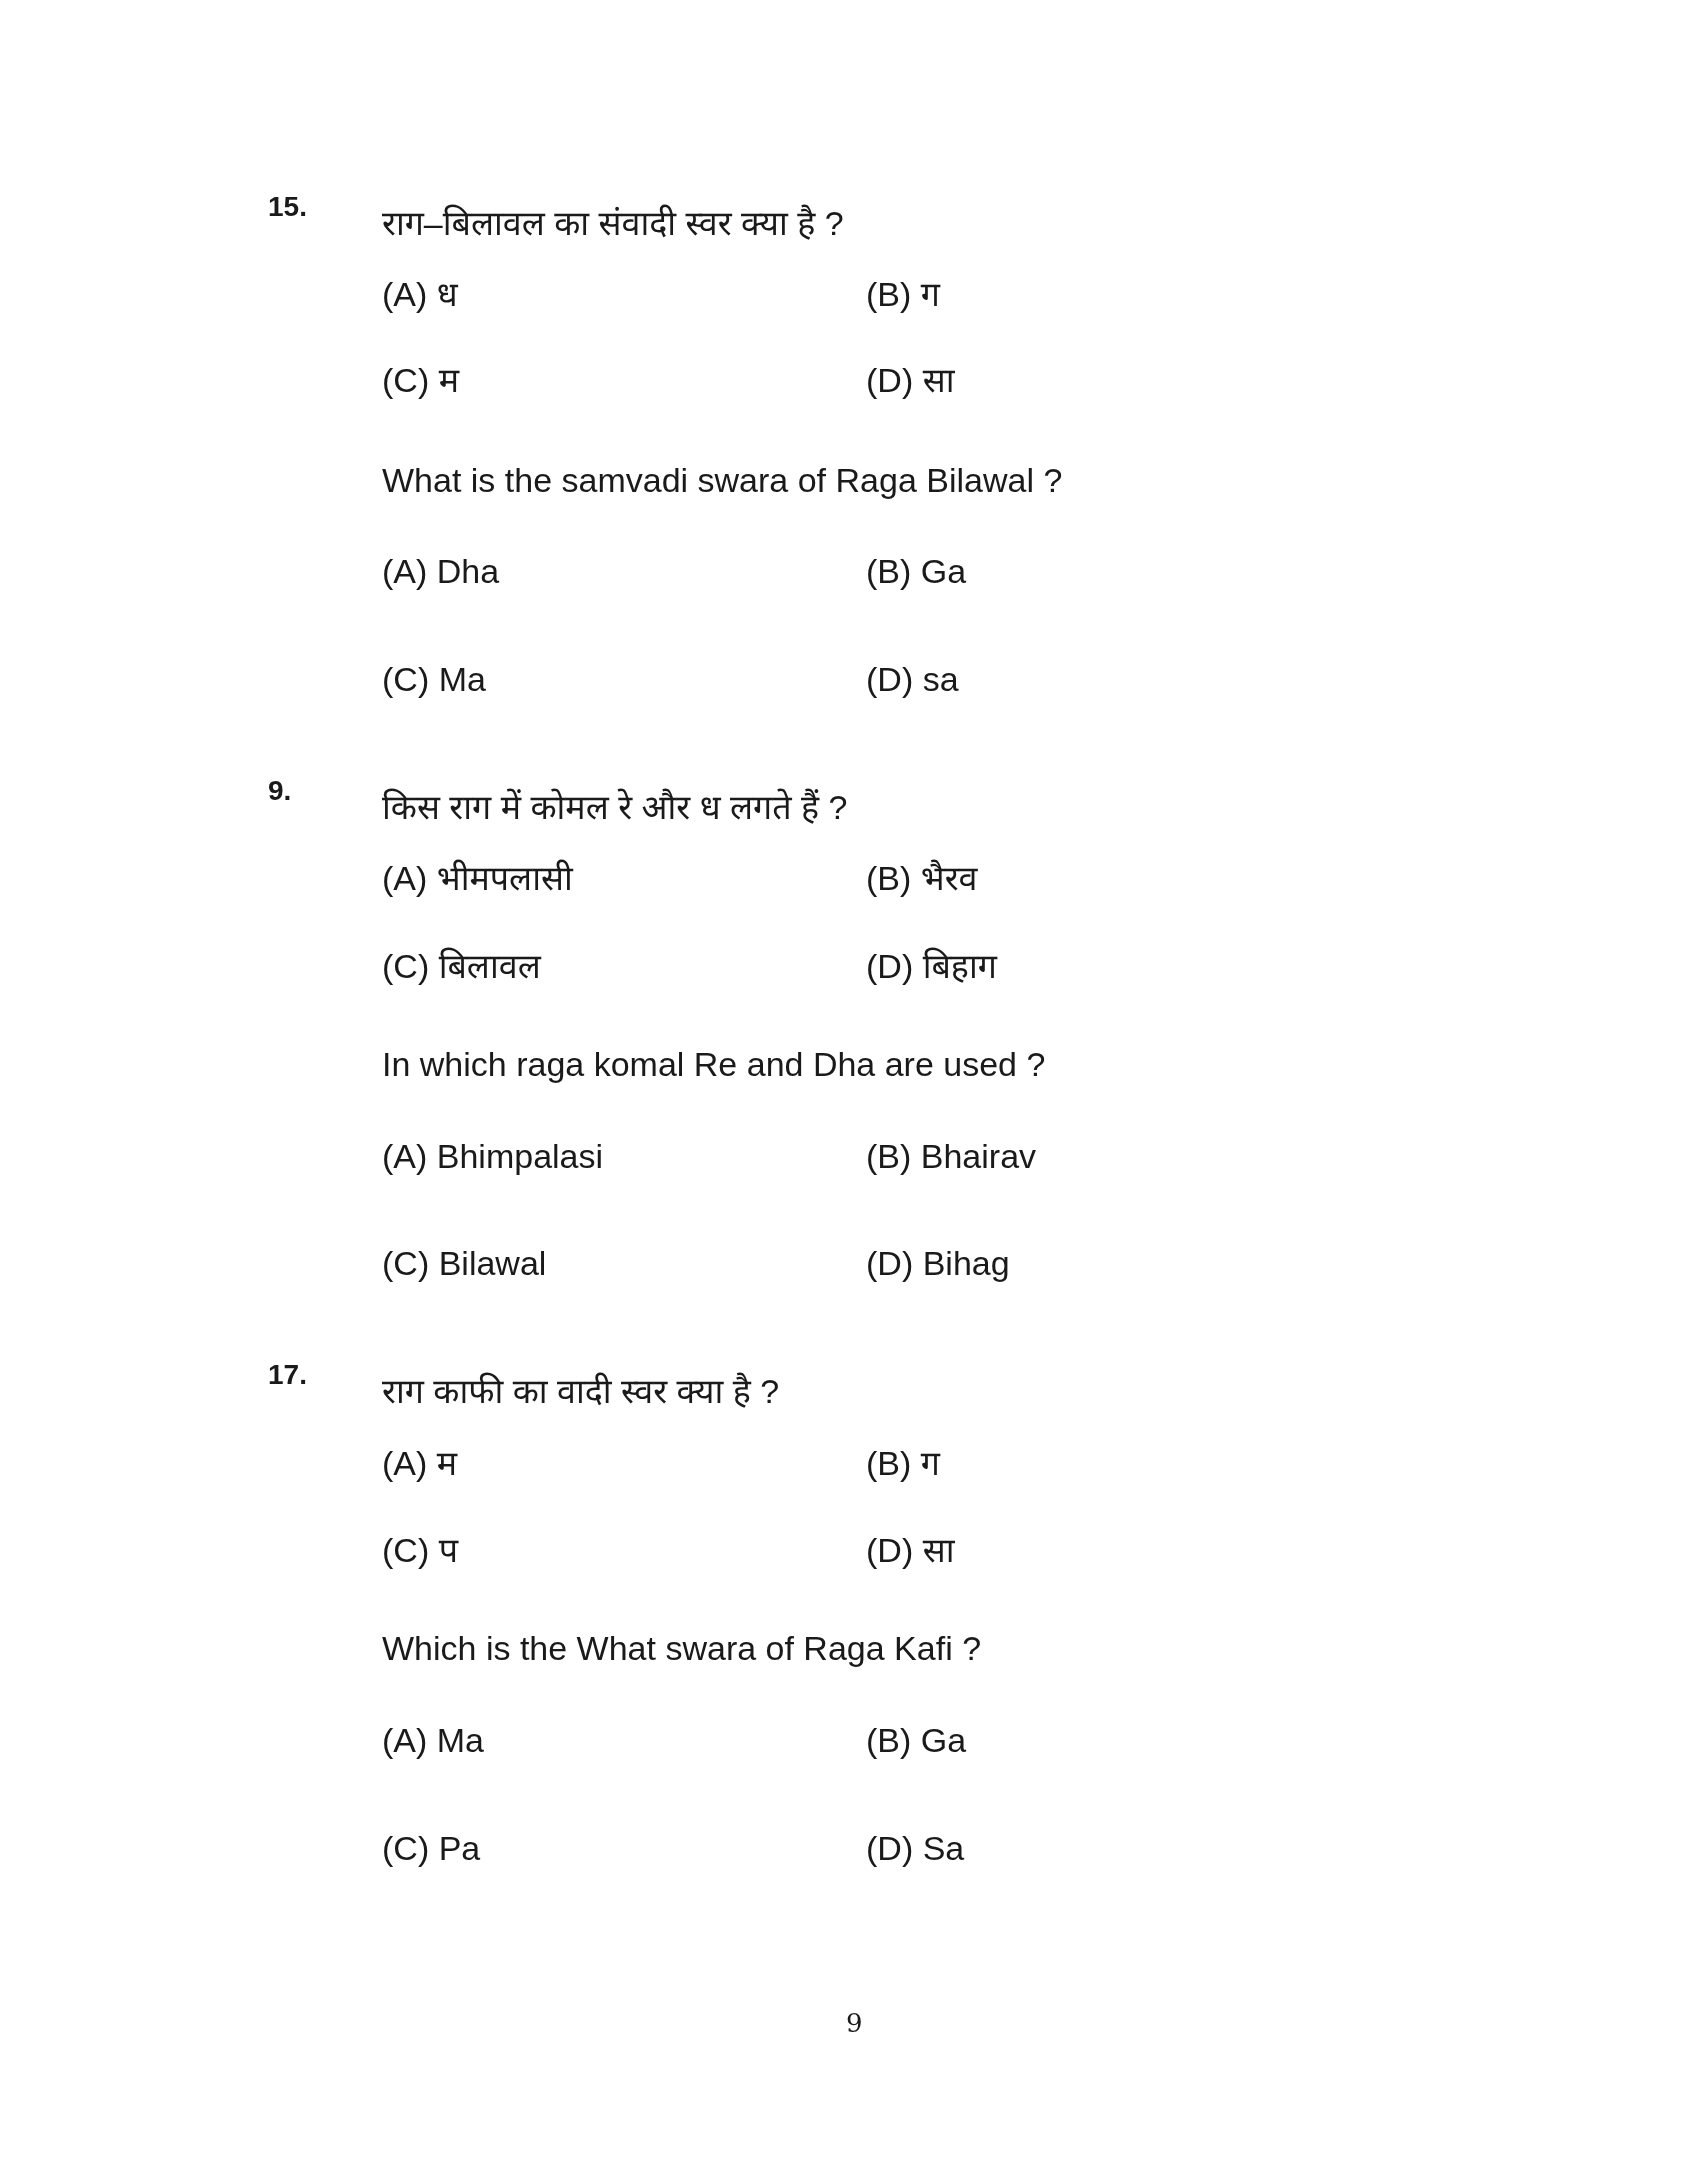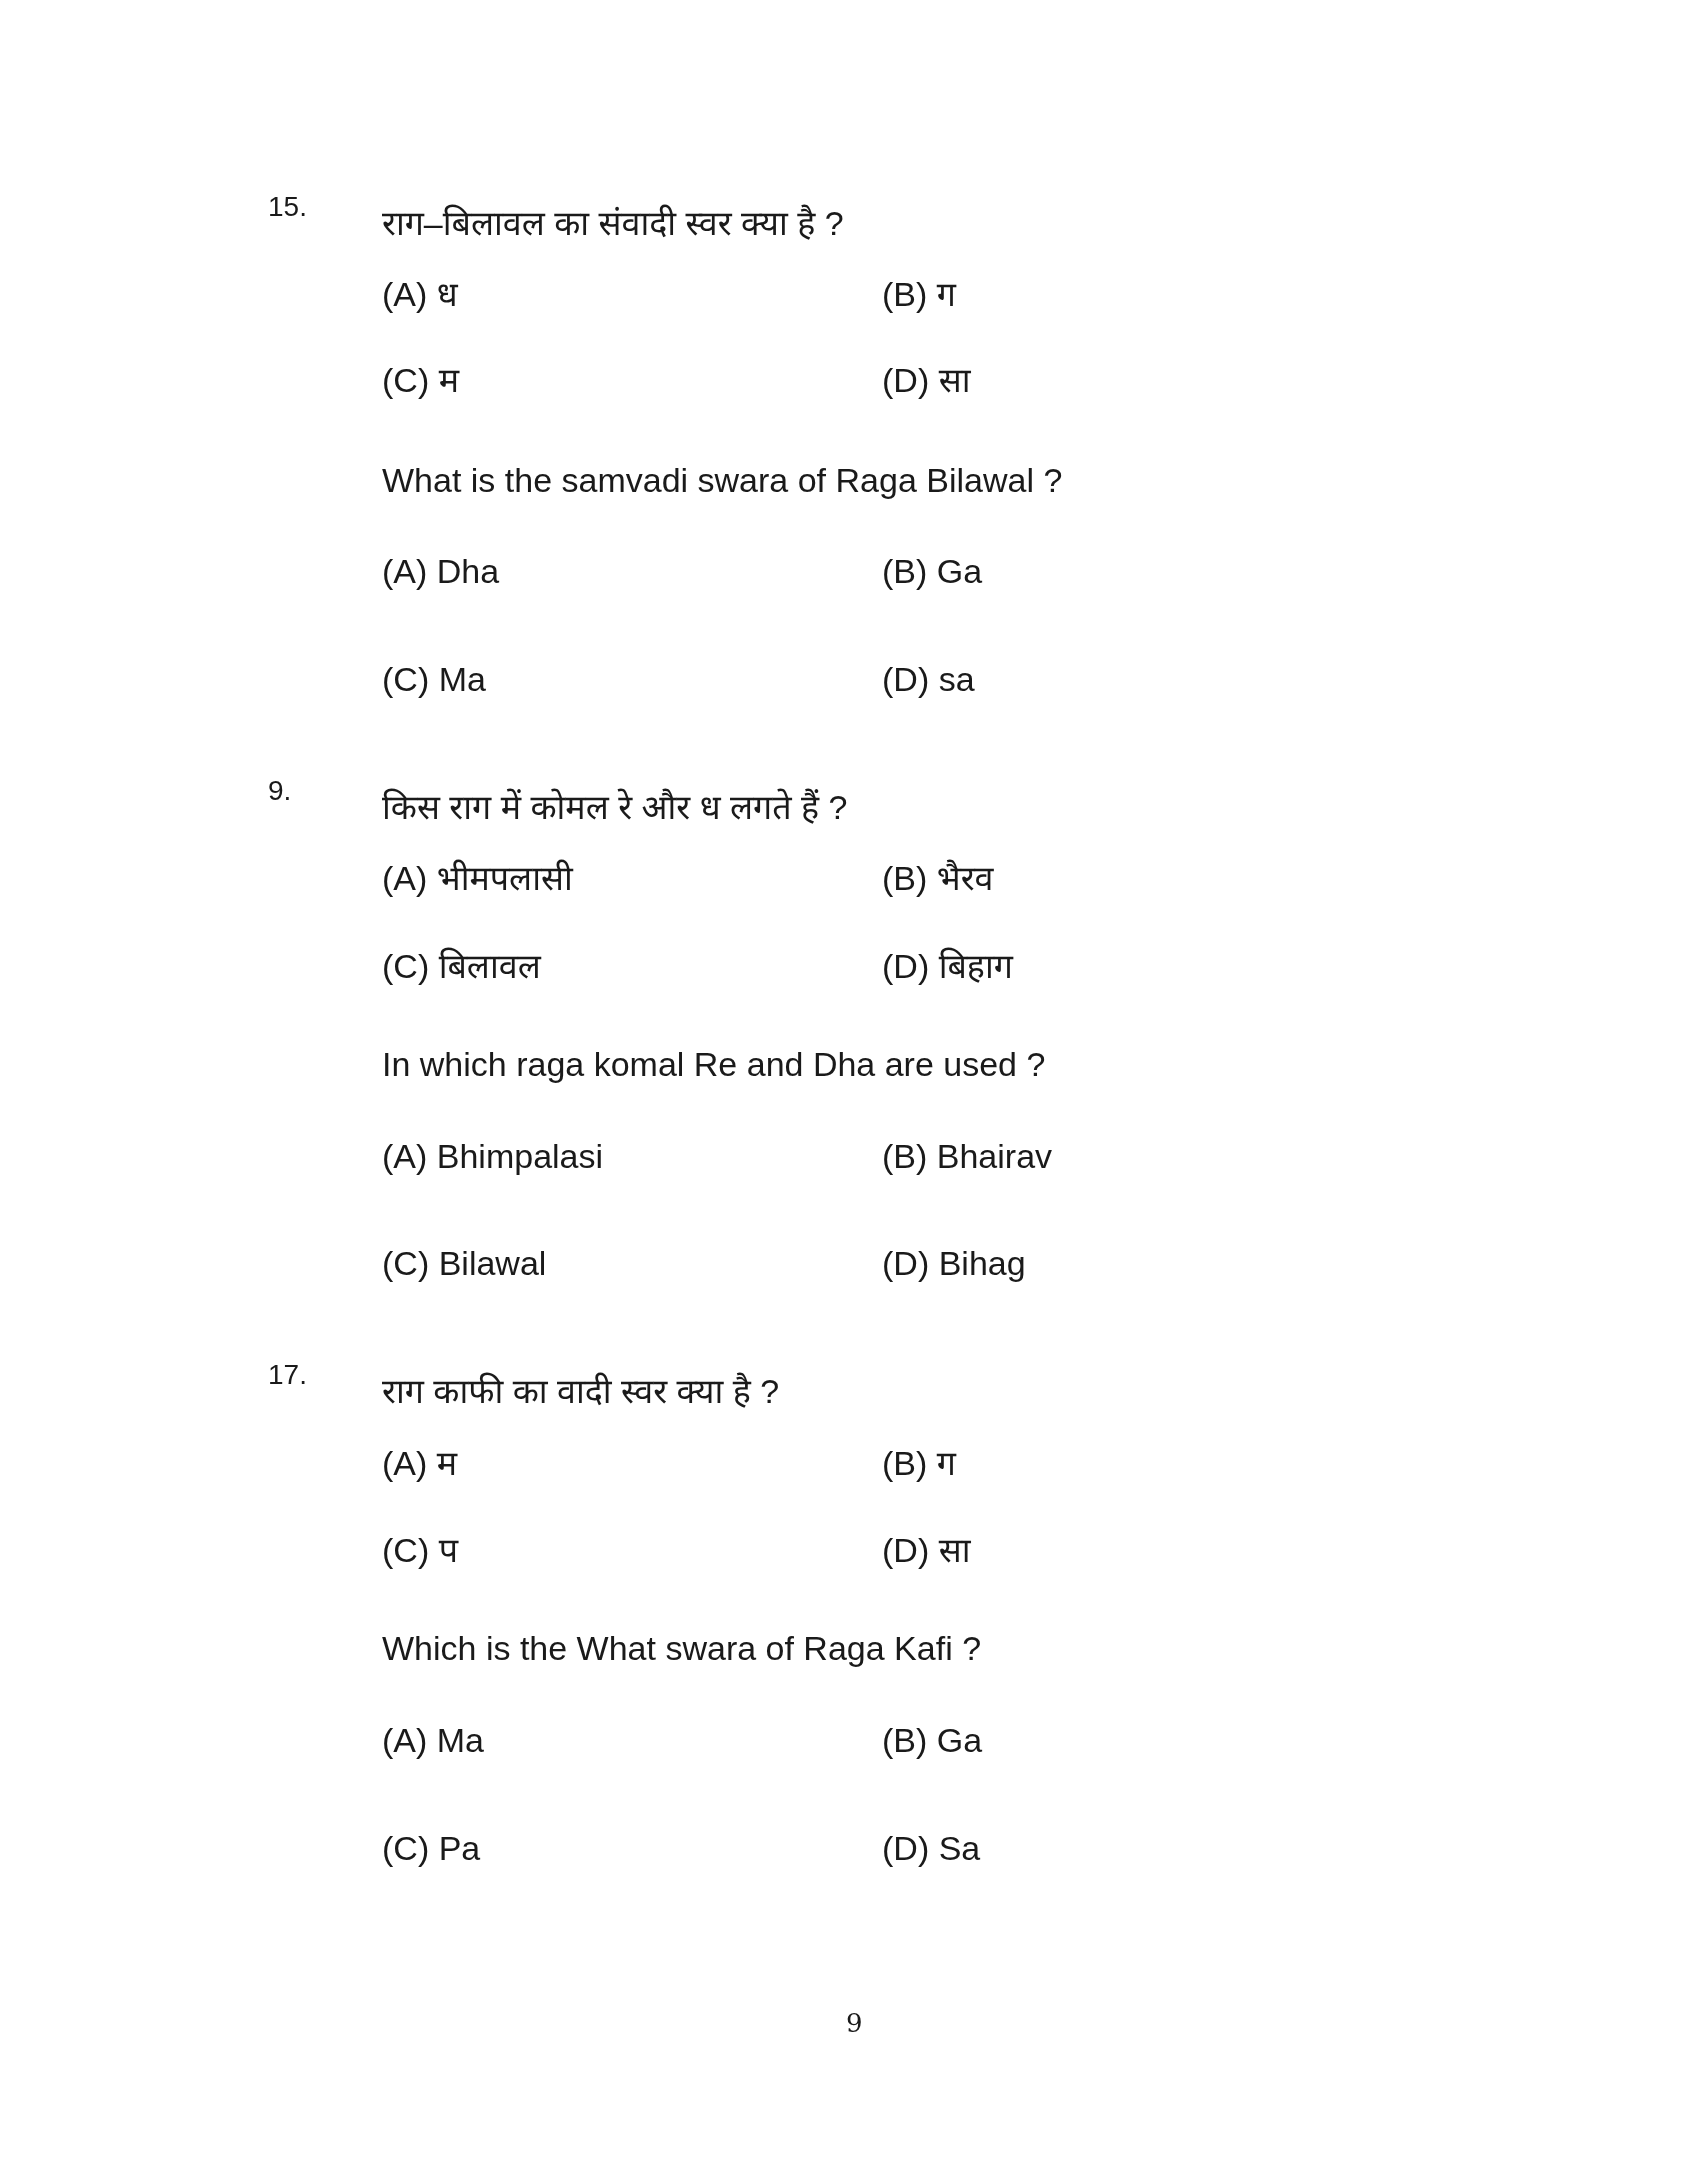--- a/index.html
+++ b/index.html
@@ -1,21 +1,21 @@
 <!DOCTYPE html>
 <html><head>
 <meta charset="utf-8">
 <style>
   html, body { margin: 0; padding: 0; background: #ffffff; }
   body { width: 1683px; height: 2178px; position: relative; overflow: hidden;
          font-family: "Liberation Sans", "DejaVu Sans", sans-serif; color: #1a1a1a; }
-  .qnum { position: absolute; left: 268px; font-size: 28px; }
+  .qnum { position: absolute; left: 268px; font-size: 28px; font-weight: bold; }
   .line { position: absolute; left: 382px; font-size: 34px; white-space: nowrap; margin-top: 16px; }
   .optA { position: absolute; left: 382px; font-size: 34px; white-space: nowrap; text-align: right; }
-  .optB { position: absolute; left: 866px; font-size: 34px; white-space: nowrap; margin-left: 16px; }
+  .optB { position: absolute; left: 866px; font-size: 34px; white-space: nowrap; }
   .pagenum { position: absolute; left: 846px; top: 2008px; font-size: 26px;
              font-family: "DejaVu Serif", serif; }
 </style>
 </head>
 <body>
 
 <div>
   <span class="qnum" style="top:191px">15.</span>
   <span class="line" style="top:183px">राग–बिलावल का संवादी स्वर क्या है ?</span>
   <span class="optA" style="top:270px">(A) ध</span>

